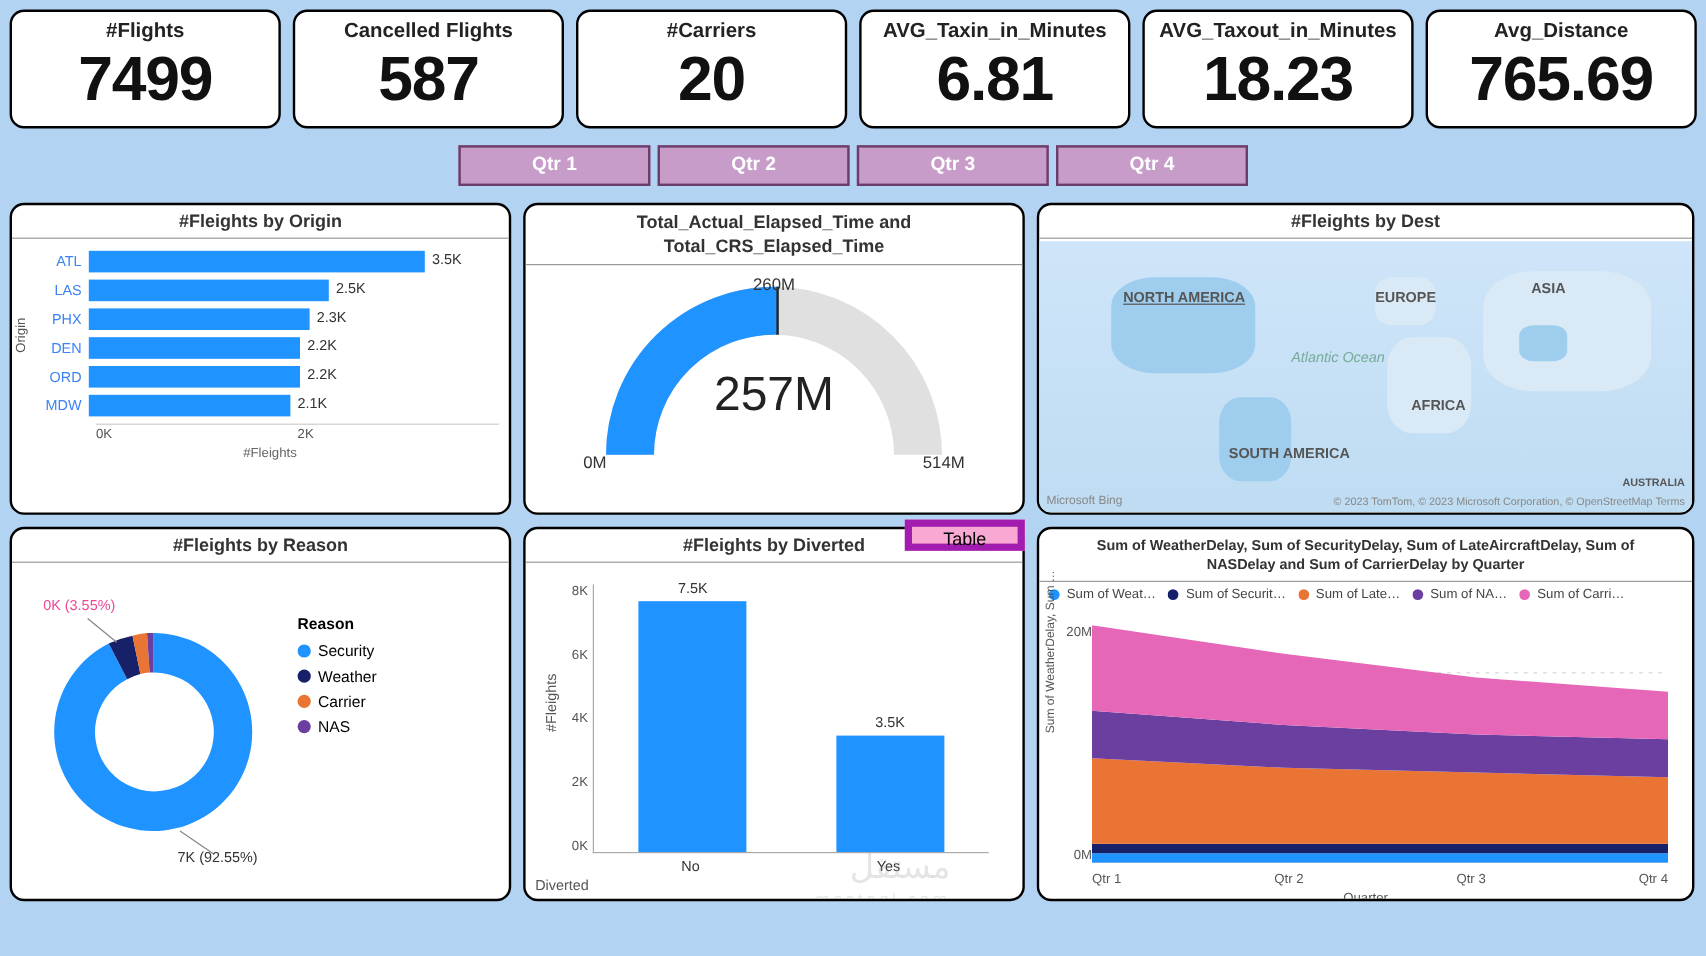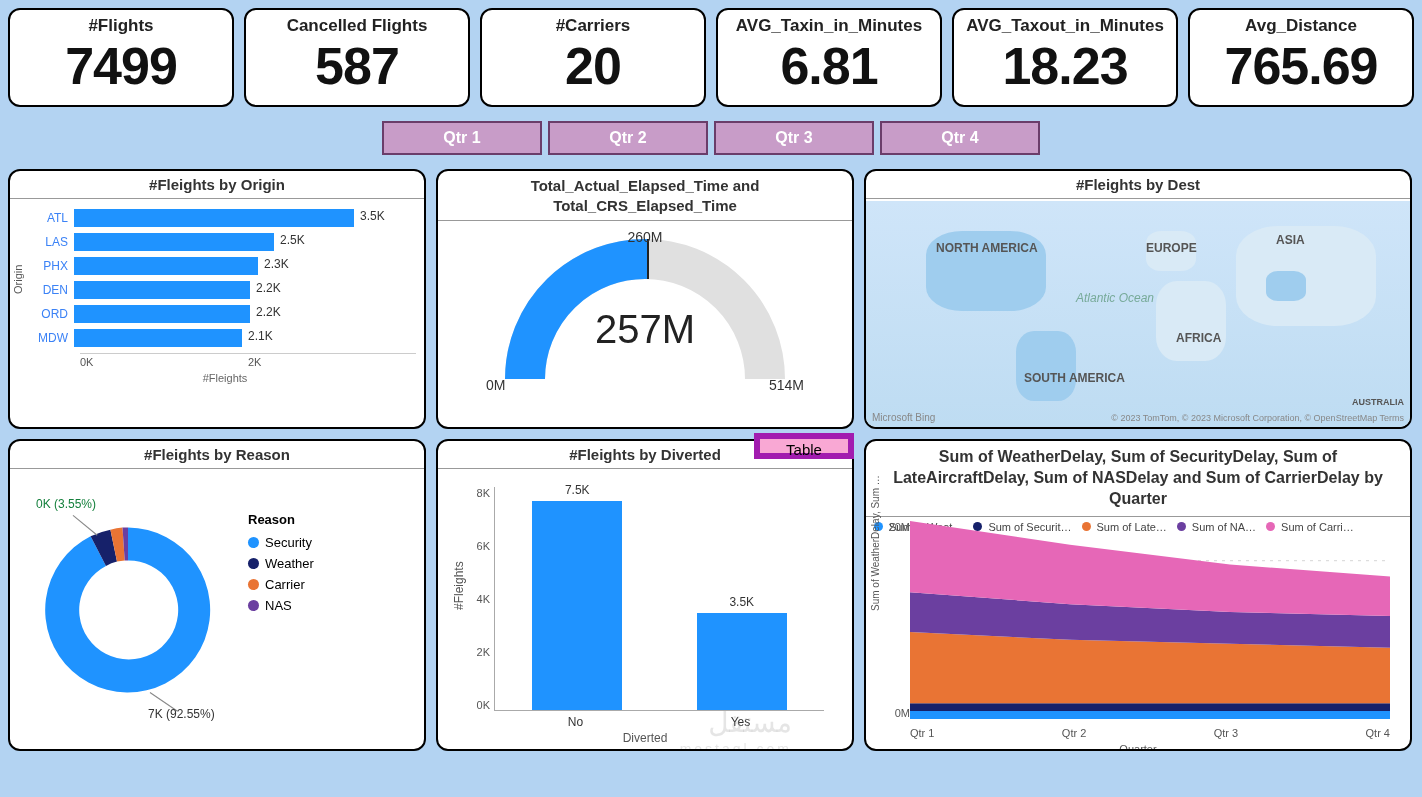--- a/index.html
+++ b/index.html
@@ -121,31 +121,31 @@
   .map-body { position:relative; width:100%; height:100%; background:linear-gradient(#CFE5F9,#BEDCF2);}
   .map-label { position:absolute; font-size:12px; font-weight:bold; color:#555; }
   .map-shape { position:absolute; background:#9FCDEE; border-radius:30%; }
   .bing { position:absolute; left:6px; bottom:4px; font-size:10px; color:#888;}
   .cred { position:absolute; right:6px; bottom:4px; font-size:9px; color:#888;}
   
   .donut-wrap { position:relative; display:flex; }
   .donut-legend { font-size:13px; margin-left:10px; margin-top:33px;}
   .donut-legend div { display:flex; align-items:center; margin-bottom:6px;}
   .leg-dot { width:11px; height:11px; border-radius:50%; margin-right:6px;}
-  .donut-call1 { position:absolute; left:18px; top:18px; font-size:12px; color:#15803d;}
+  .donut-call1 { position:absolute; left:18px; top:18px; font-size:12px; color:#ec4899;}
   .donut-call2 { position:absolute; left:130px; bottom:-2px; font-size:12px; color:#333;}
   
   .vbar-wrap { position:relative; width:100%; height:100%; padding-left:44px; padding-bottom:30px;}
   .vbar-y { position:absolute; left:6px; top:50%; transform:rotate(-90deg); transform-origin:left top; font-size:12px; color:#555;}
   .vbar-ticks { position:absolute; left:26px; top:8px; bottom:30px; width:18px; display:flex; flex-direction:column-reverse; justify-content:space-between; font-size:11px; color:#555; text-align:right;}
   .vbar-area { position:absolute; left:48px; right:20px; top:8px; bottom:30px; border-left:1px solid #aaa; border-bottom:1px solid #aaa; display:flex; align-items:flex-end; justify-content:space-around;}
   .vbar { width:90px; background:#1F93FF; position:relative;}
   .vbar-lab { position:absolute; top:-18px; left:0; right:0; text-align:center; font-size:12px; color:#333;}
   .vbar-cat { position:absolute; bottom:12px; left:48px; right:20px; display:flex; justify-content:space-around; font-size:12px; color:#333;}
-  .vbar-x { position:absolute; bottom:-4px; left:0; right:0; text-align:center; font-size:12px; color:#555;}
+  .vbar-x { position:absolute; bottom:-4px; left:0; right:0; font-size:12px; color:#555;}
   
   .area-legend { display:flex; flex-wrap:nowrap; gap:10px; font-size:11px; color:#444; padding:4px 8px 2px 8px; }
   .area-legend div { display:flex; align-items:center; white-space:nowrap; overflow:hidden;}
   .area-legend .leg-dot { width:9px; height:9px;}
   .area-wrap { position:absolute; left:44px; right:20px; top:80px; bottom:30px; }
   .area-y { position:absolute; left:4px; top:55%; transform:rotate(-90deg); transform-origin:left top; font-size:10px; color:#555; white-space:nowrap;}
   .area-yticks { position:absolute; left:20px; top:80px; bottom:30px; width:24px; display:flex; flex-direction:column; justify-content:space-between; font-size:11px; color:#555; text-align:right;}
   .area-x { position:absolute; left:44px; right:20px; bottom:10px; display:flex; justify-content:space-between; font-size:11px; color:#555;}
   .area-xlabel { position:absolute; left:0; right:0; bottom:-6px; text-align:center; font-size:11px; color:#555;}
   .watermark { position:absolute; right:60px; bottom:10px; font-size:28px; color:rgba(150,150,150,0.25); font-weight:300; letter-spacing:2px;}
@@ -265,21 +265,21 @@
   <div class="card">
     <div class="card-title">#Fleights by Dest</div>
     <div class="card-body" style="padding:0;">
       <div class="map-body">
         <div class="map-shape" style="left:60px; top:30px; width:120px; height:80px;"></div>
         <div class="map-shape" style="left:150px; top:130px; width:60px; height:70px;"></div>
         <div class="map-shape" style="left:280px; top:30px; width:50px; height:40px; background:#D9EAF6;"></div>
         <div class="map-shape" style="left:290px; top:80px; width:70px; height:80px; background:#D9EAF6;"></div>
         <div class="map-shape" style="left:370px; top:25px; width:140px; height:100px; background:#D9EAF6;"></div>
         <div class="map-shape" style="left:400px; top:70px; width:40px; height:30px;"></div>
-        <div class="map-label" style="left:70px; top:40px;">NORTH AMERICA</div>
+        <div class="map-label" style="left:70px; top:40px;text-decoration:underline;">NORTH AMERICA</div>
         <div class="map-label" style="left:130px; top:170px;margin-left:28px;">SOUTH AMERICA</div>
         <div class="map-label" style="left:280px; top:40px;">EUROPE</div>
         <div class="map-label" style="left:310px; top:130px;">AFRICA</div>
         <div class="map-label" style="left:410px; top:32px;">ASIA</div>
         <div class="map-label" style="left:210px; top:90px; font-weight:normal; font-style:italic; color:#7a9;">Atlantic Ocean</div>
         <div class="map-label" style="right:6px; bottom:20px; font-size:9px;">AUSTRALIA</div>
         <span class="bing">Microsoft Bing</span>
         <span class="cred">© 2023 TomTom, © 2023 Microsoft Corporation, © OpenStreetMap Terms</span>
       </div>
     </div>
@@ -353,21 +353,21 @@
             <span>Yes</span>
           </div>
         <div class="vbar-x">Diverted</div>
       </div>
       <span class="watermark">مستقل</span>
       <span class="watermark2">mostaql.com</span>
     </div>
   </div>
 
   <div class="card">
-    <div class="card-title" style="font-size:16px; line-height:1.3; padding:6px 20px;">Sum of WeatherDelay, Sum of SecurityDelay, Sum of LateAircraftDelay, Sum of NASDelay and Sum of CarrierDelay by Quarter</div>
+    <div class="card-title" style="font-size:12px; line-height:1.3; padding:6px 20px;">Sum of WeatherDelay, Sum of SecurityDelay, Sum of LateAircraftDelay, Sum of NASDelay and Sum of CarrierDelay by Quarter</div>
     <div class="area-legend">
       <div>
           <span class="leg-dot" style="background:#1F93FF"></span>
           <span>Sum of Weat…</span>
         </div>
       <div>
           <span class="leg-dot" style="background:#16216A"></span>
           <span>Sum of Securit…</span>
         </div>
       <div>

